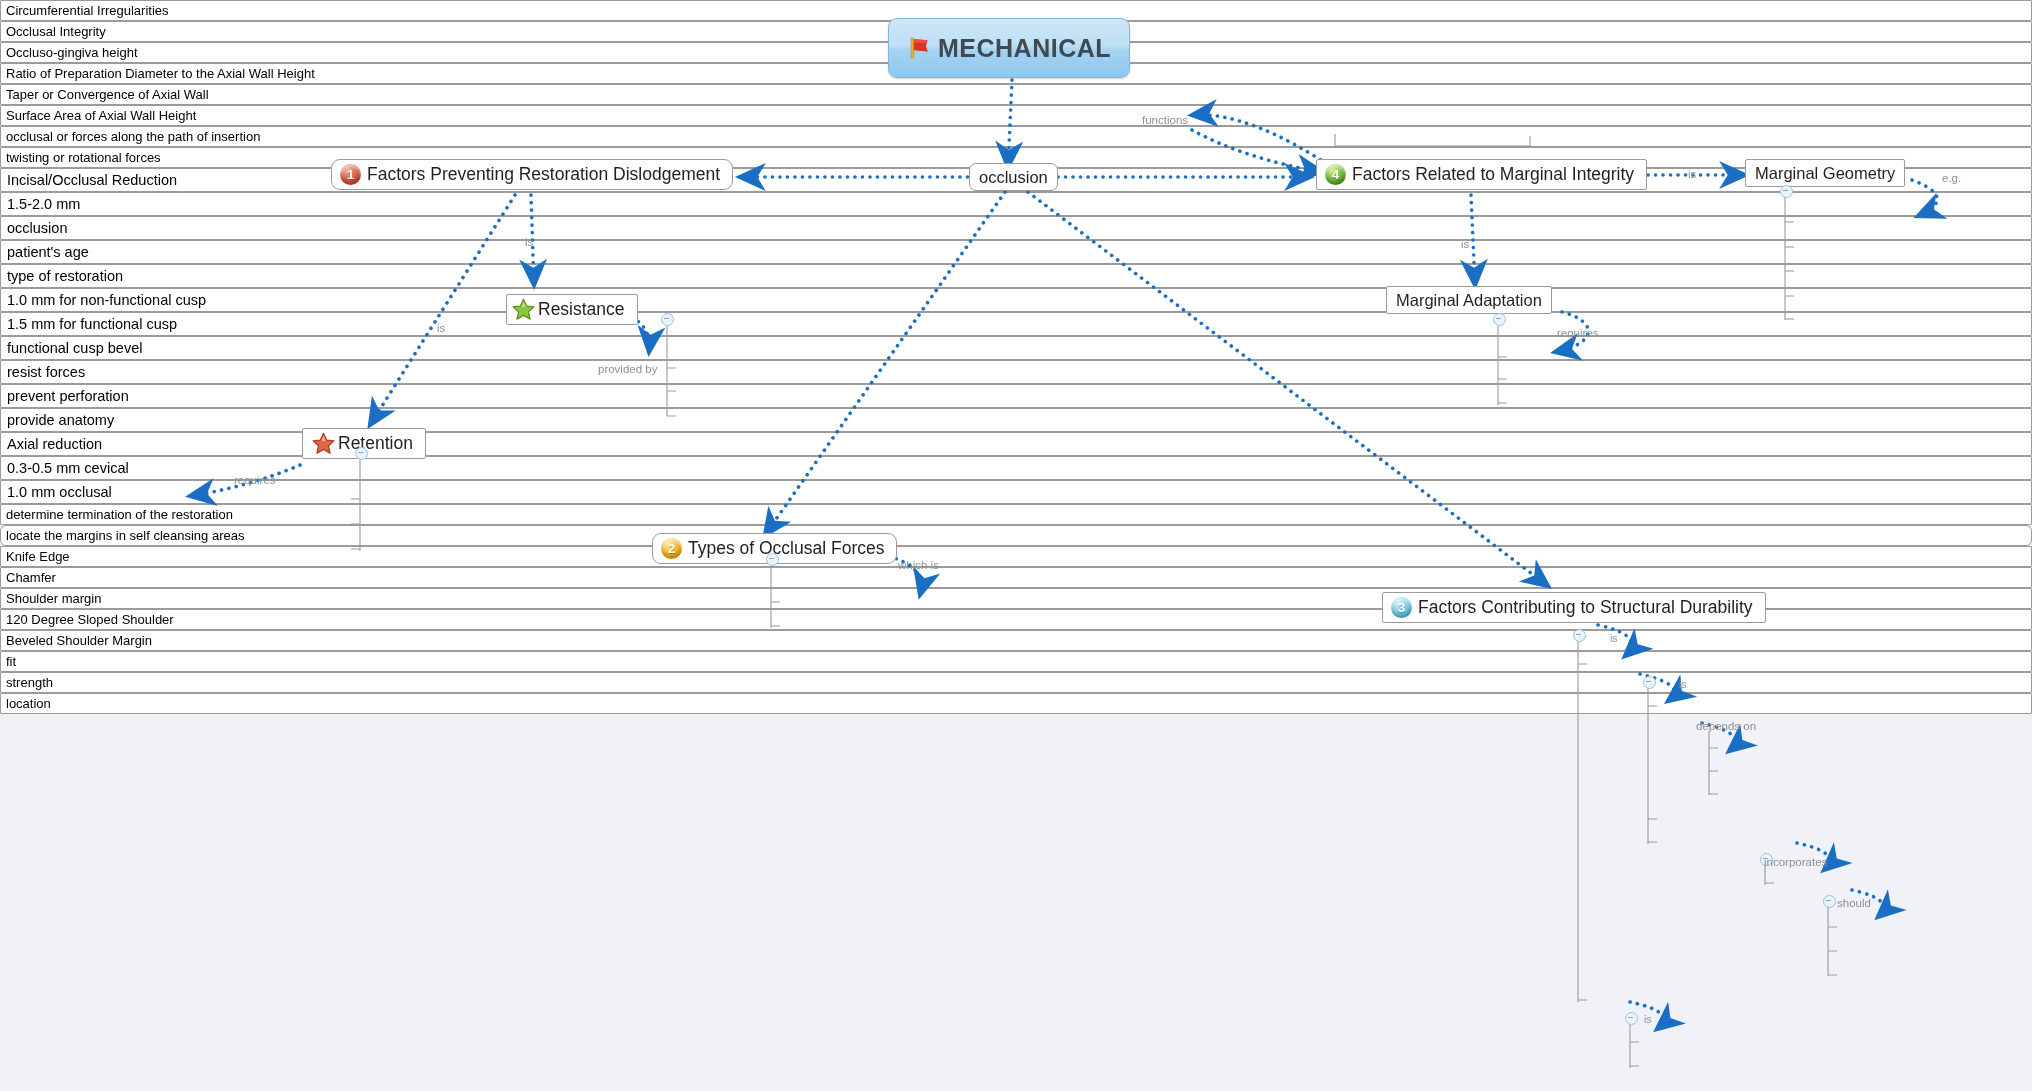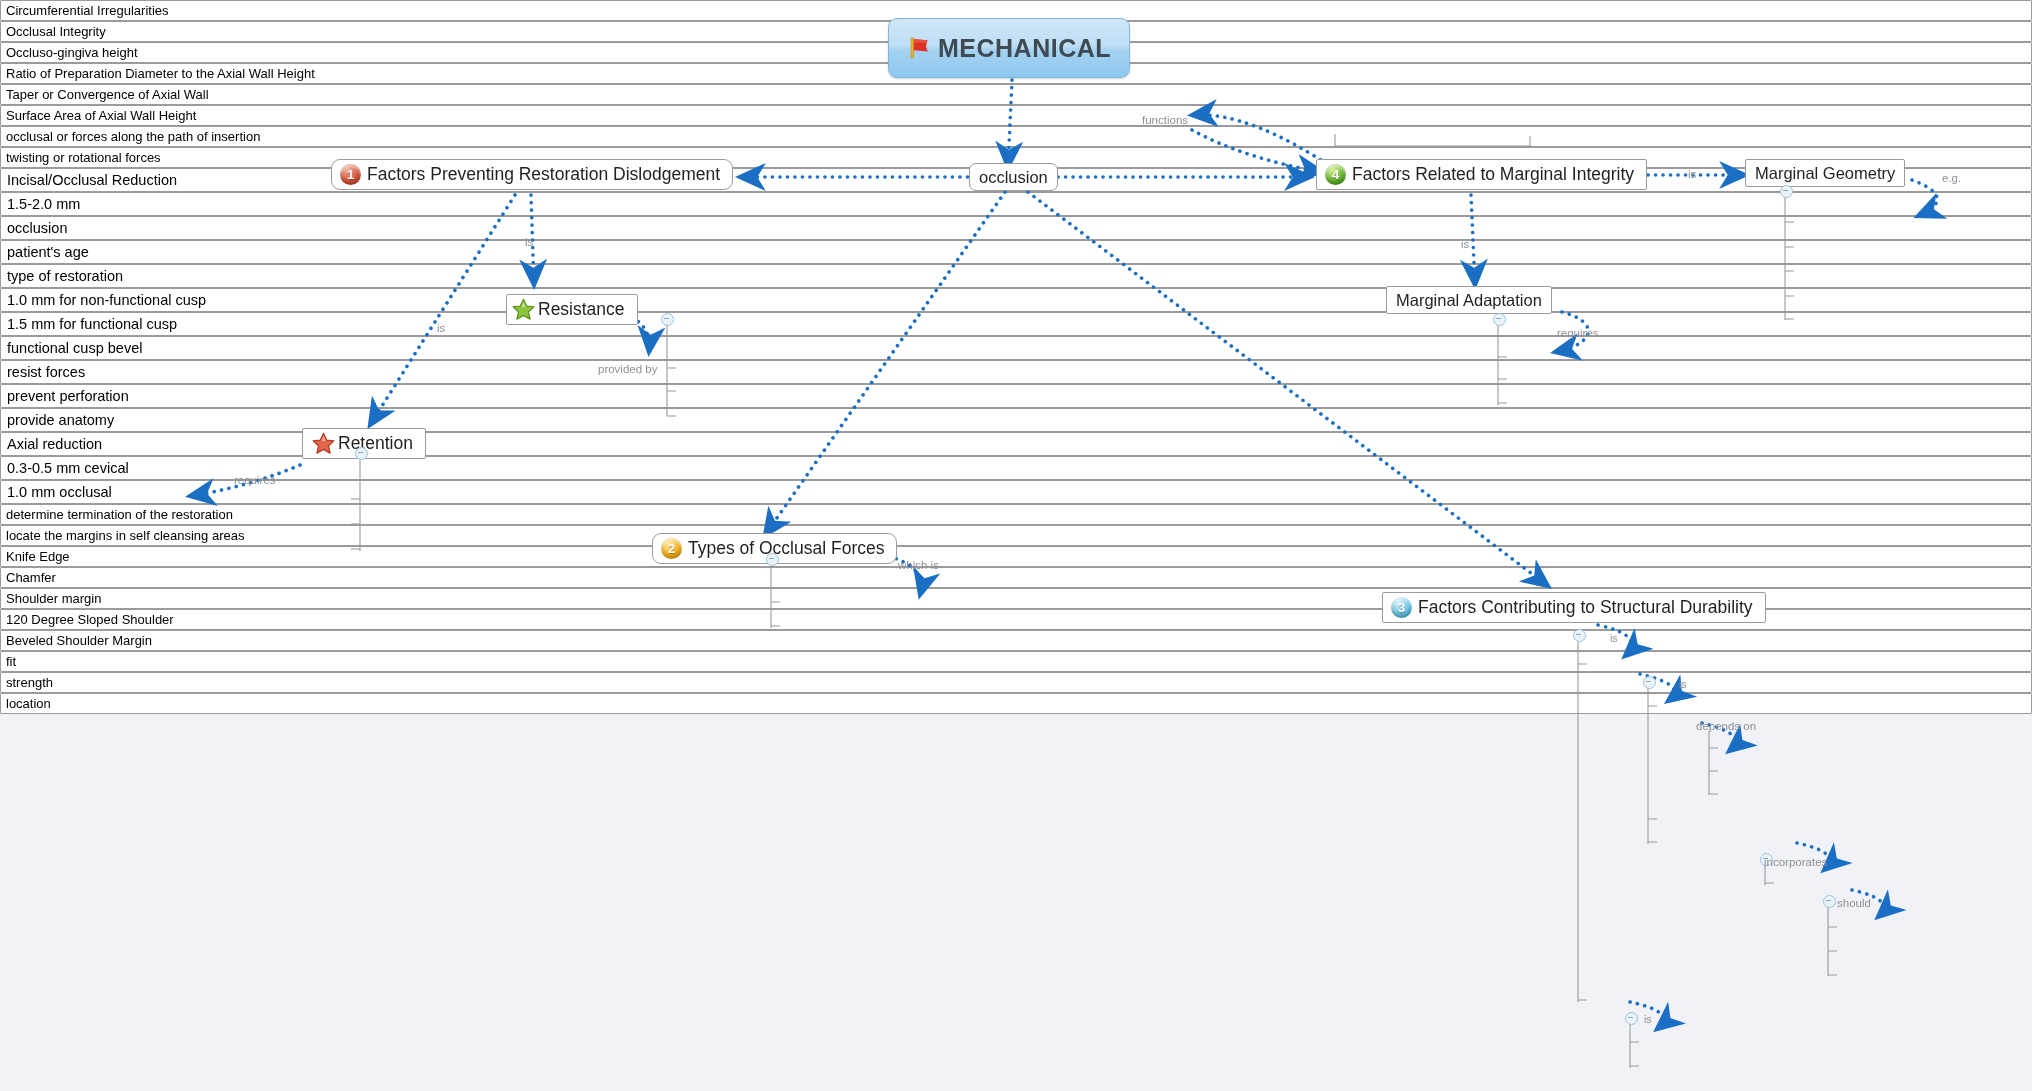--- a/index.html
+++ b/index.html
@@ -319,21 +319,21 @@
   <div class="leaf-md" style="left:1639px; top:1031px;">0.3-0.5 mm cevical</div>
   <div class="leaf-md" style="left:1639px; top:1055px;">1.0 mm occlusal</div>
 
   <div class="node lvl1 sq" style="left:1316px; top:159px;">
     <span class="badge badge-4">4</span>
     <span>Factors Related to Marginal Integrity</span>
   </div>
 
   <div class="rel" style="left:1142px; top:114px;">functions</div>
   <div class="leaf" style="left:1217px; top:112px;">determine termination of the restoration</div>
-  <div class="leaf" style="left:1475px; top:112px;">locate the margins in self cleansing areas</div>
+  <div class="leaf" style="left:1475px; top:112px;border-radius:6px;">locate the margins in self cleansing areas</div>
 
   <div class="rel" style="left:1688px; top:168px;">is</div>
 
   <div class="node mid" style="left:1745px; top:159px;">
     <span>Marginal Geometry</span>
   </div>
   <div class="handle" style="left:1780px; top:185px;"></div>
   <div class="rel" style="left:1942px; top:172px;">e.g.</div>
   <div class="leaf" style="left:1793px; top:213px;">Knife Edge</div>
   <div class="leaf" style="left:1793px; top:238px;">Chamfer</div>

